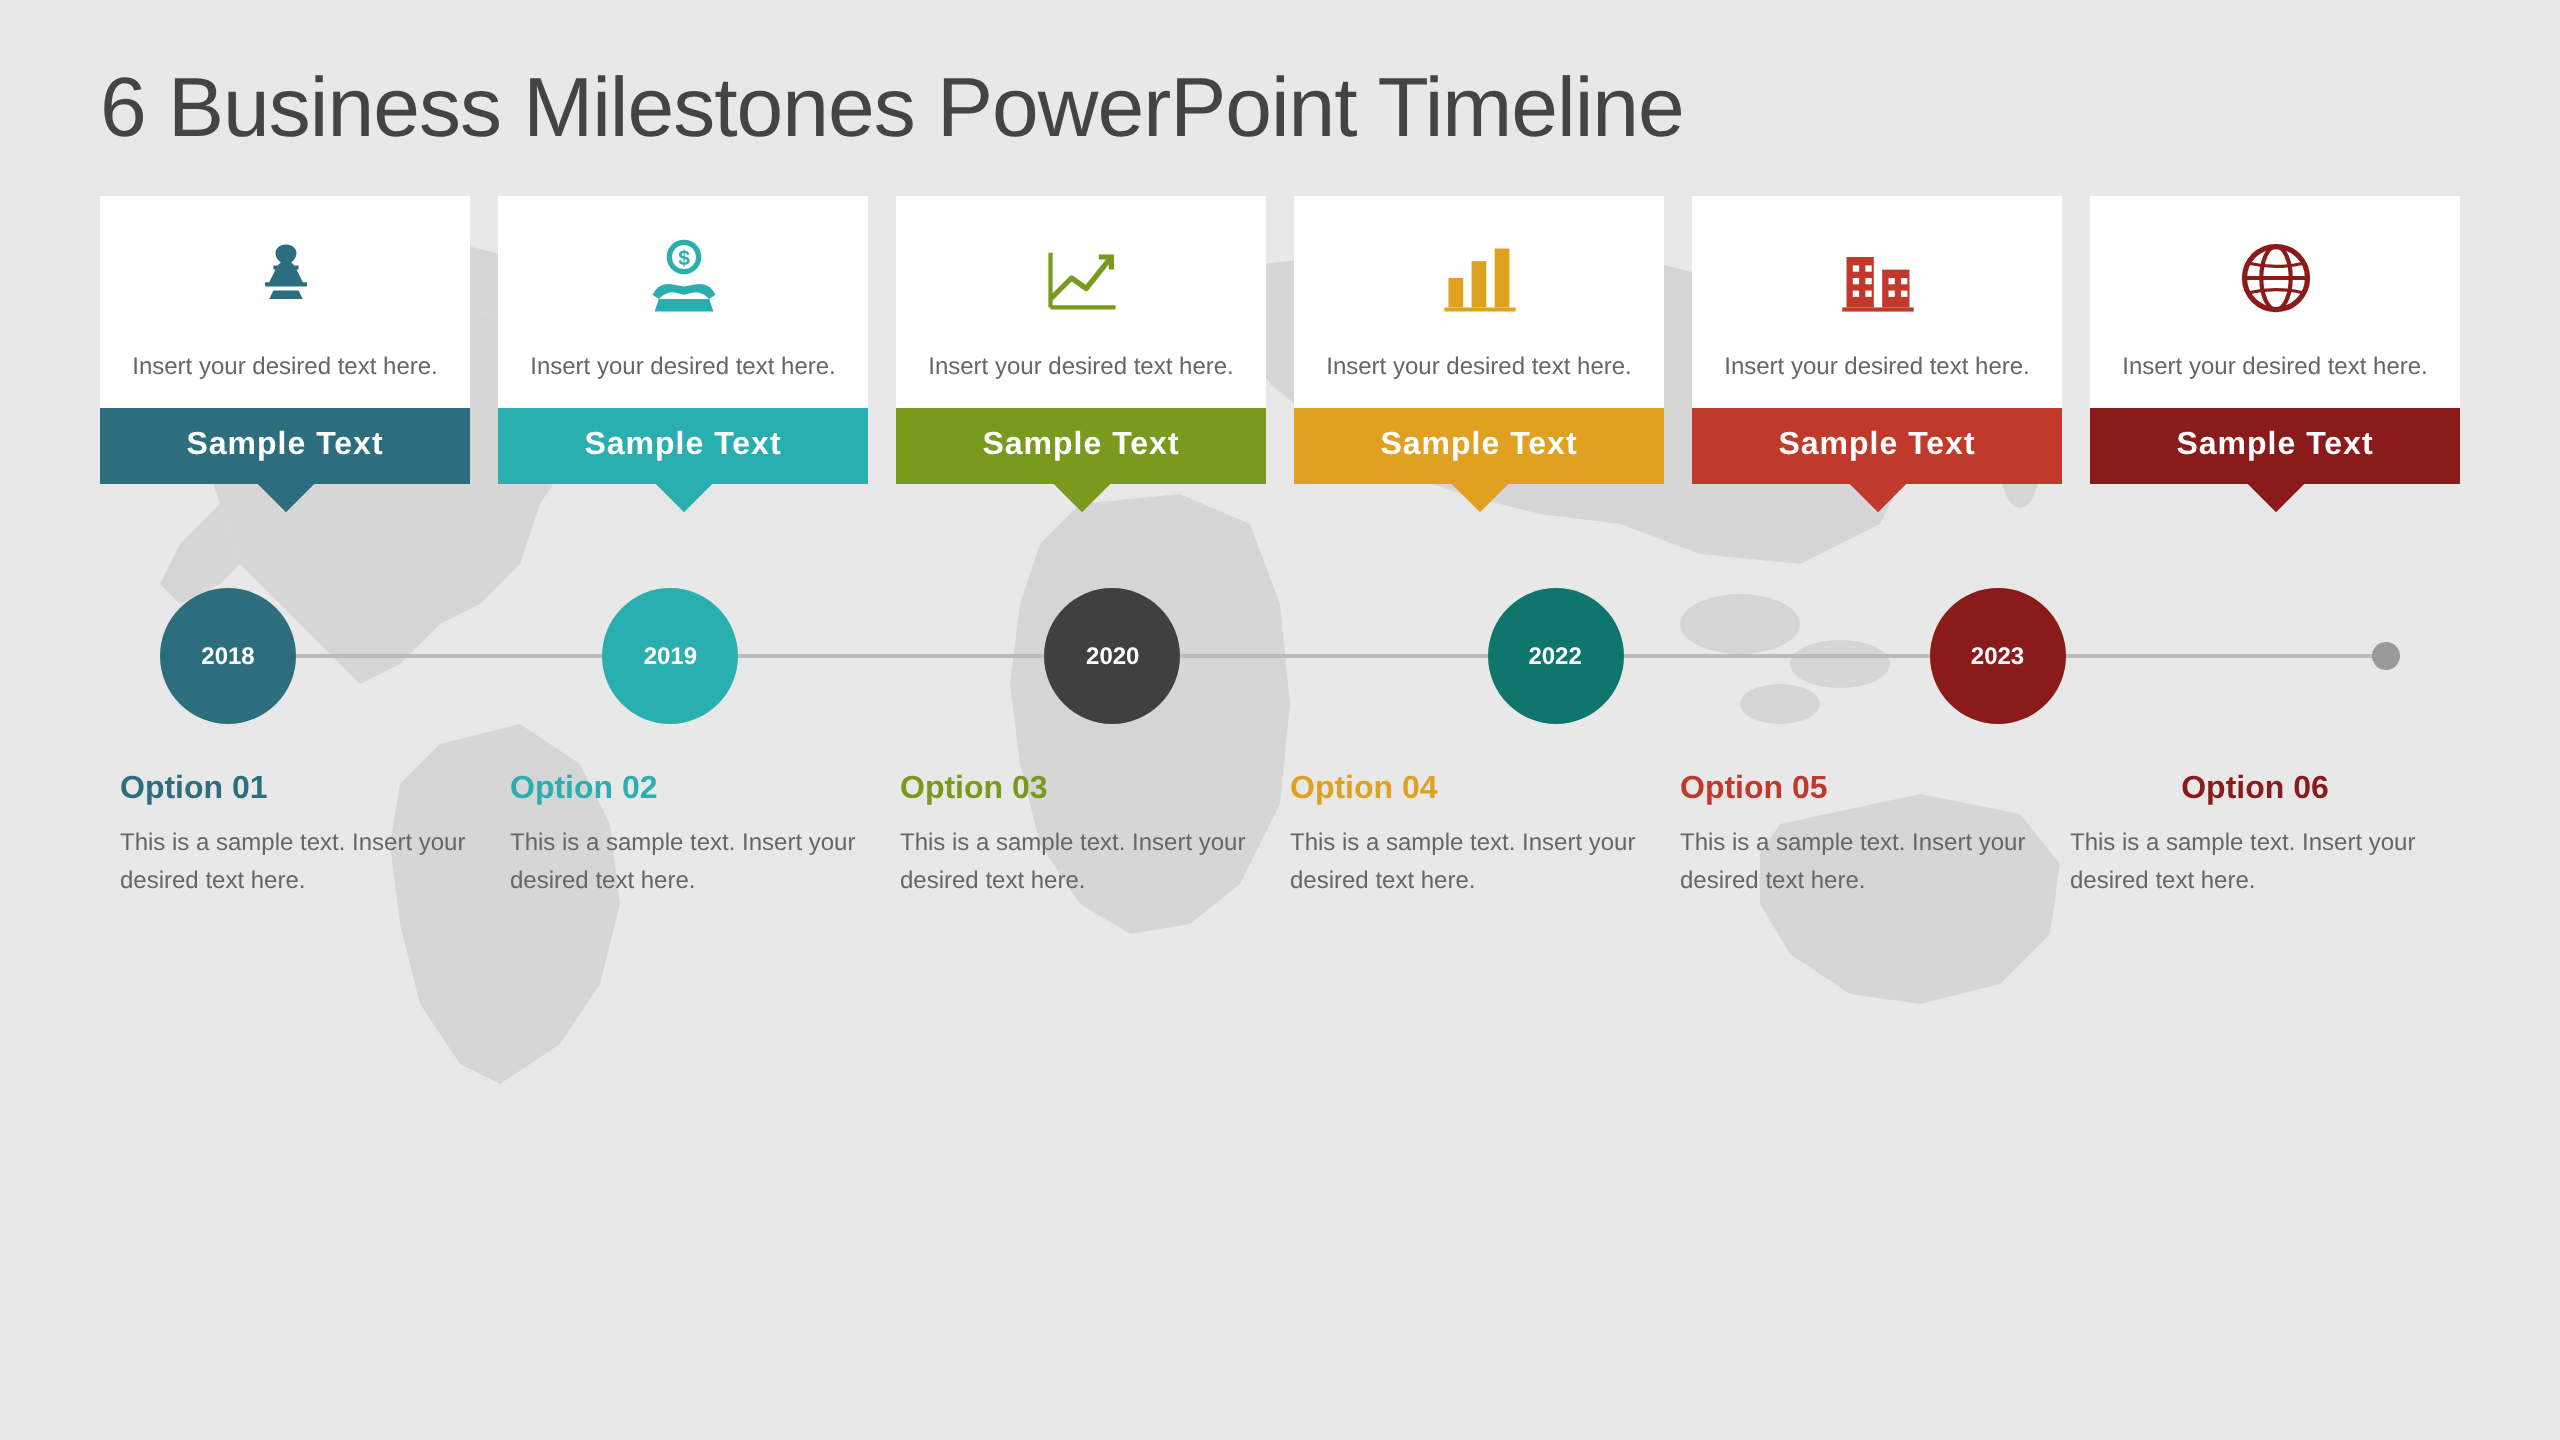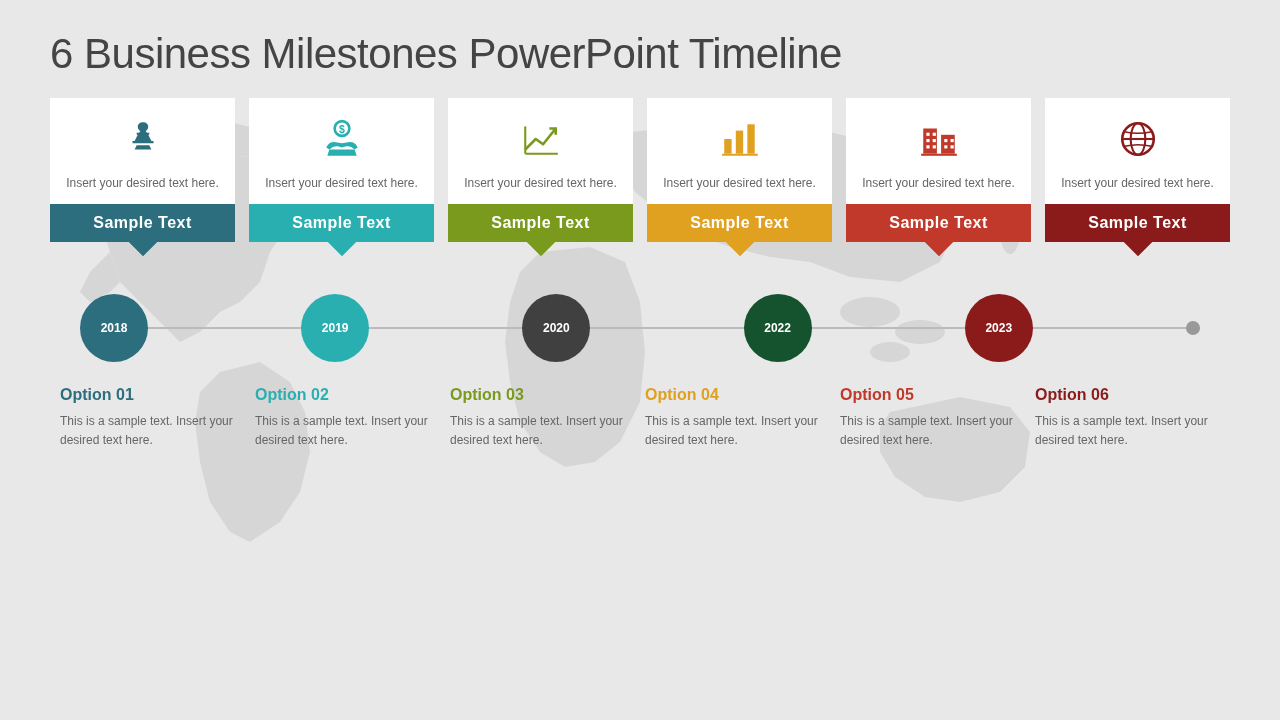--- a/index.html
+++ b/index.html
@@ -160,21 +160,21 @@
       font-weight: 700;
       position: relative;
       z-index: 2;
       flex-shrink: 0;
     }
 
     .node1 { background: #2d6e7e; }
     .node2 { background: #2aafb0; }
     .node3 { background: #404040; }
     .node4 { background: #e0a020; }
-    .node5 { background: #14532d; }
+    .node5 { background: #0f766e; }
     .node6 { background: #8b1a1a; }
 
     .timeline-end-dot {
       width: 14px;
       height: 14px;
       border-radius: 50%;
       background: #999;
       z-index: 2;
     }
 
@@ -372,18 +372,18 @@
   </div>
       <div class="option-item option4">
     <div class="option-title" style="color:#e0a020;">Option 04</div>
     <div class="option-text">This is a sample text. Insert your desired text here.</div>
   </div>
       <div class="option-item option5">
     <div class="option-title" style="color:#c0392b;">Option 05</div>
     <div class="option-text">This is a sample text. Insert your desired text here.</div>
   </div>
       <div class="option-item option6">
-    <div class="option-title" style="color:#8b1a1a;">Option 06</div>
+    <div class="option-title" style="color:#8b1a1a;text-align:center;">Option 06</div>
     <div class="option-text">This is a sample text. Insert your desired text here.</div>
   </div>
     </div>
 
 </div>
 
 </body></html>

